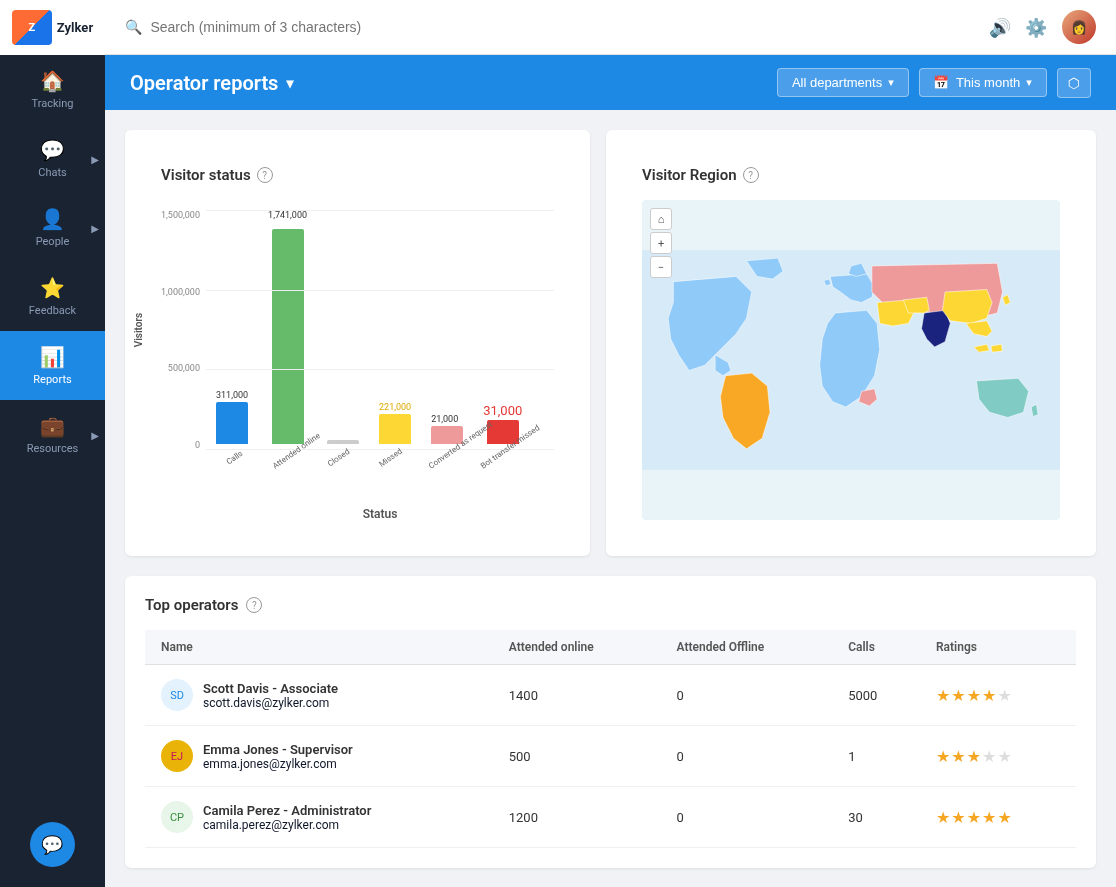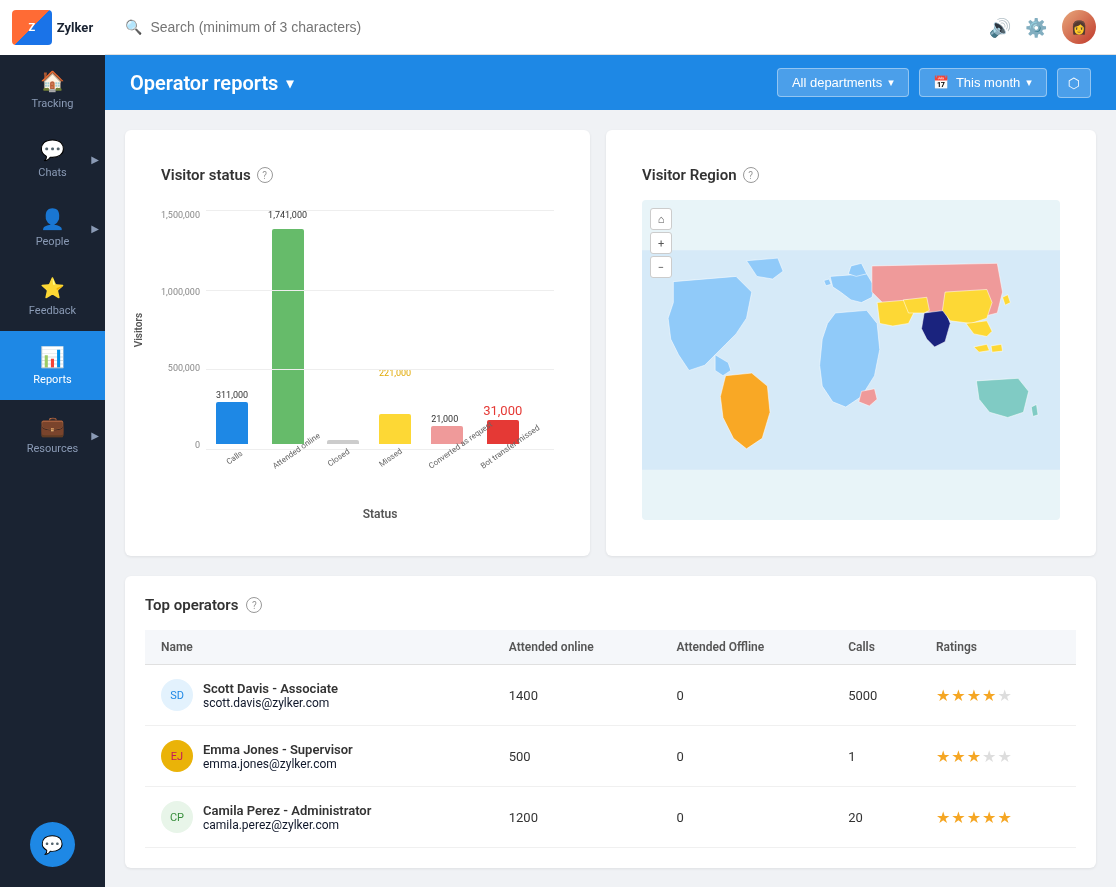--- a/index.html
+++ b/index.html
@@ -381,21 +381,21 @@
               <div style="display:flex;flex-direction:column;align-items:center;">
                 <span style="font-size:9px;color:#333;margin-bottom:9px;">1,741,000</span>
                 <div style="width:32px;height:215px;background:#66bb6a;border-radius:2px 2px 0 0;"></div>
               </div>
 
               <div style="display:flex;flex-direction:column;align-items:center;">
                 <span style="font-size:9px;color:#333;margin-bottom:2px;"></span>
                 <div style="width:32px;height:4px;background:#ccc;border-radius:2px 2px 0 0;"></div>
               </div>
 
-              <div style="display:flex;flex-direction:column;align-items:center;gap:34px;">
+              <div style="display:flex;flex-direction:column;align-items:center;">
                 <span style="font-size:9px;color:#e0a800;margin-bottom:2px;">221,000</span>
                 <div style="width:32px;height:30px;background:#fdd835;border-radius:2px 2px 0 0;"></div>
               </div>
 
               <div style="display:flex;flex-direction:column;align-items:flex-start;">
                 <span style="font-size:9px;color:#333;margin-bottom:2px;">21,000</span>
                 <div style="width:32px;height:18px;background:#ef9a9a;border-radius:2px 2px 0 0;"></div>
               </div>
 
               <div style="display:flex;flex-direction:column;align-items:center;">
@@ -526,20 +526,20 @@
       <div class="op-cell">
         <div class="op-avatar" style="background:#e8f5e9;color:#388e3c;">CP</div>
         <div>
           <div class="operator-name">Camila Perez - Administrator</div>
           <div class="operator-email">camila.perez@zylker.com</div>
         </div>
       </div>
     </td>
     <td>1200</td>
     <td>0</td>
-    <td>20</td>
+    <td>30</td>
     <td><span class="stars"><span style="color:#f5a623">★</span><span style="color:#f5a623">★</span><span style="color:#f5a623">★</span><span style="color:#f5a623">★</span><span style="color:#f5a623">★</span></span></td>
   </tr>
           </tbody>
       </table>
     </div>
   </div>
 </div>
 
 </body></html>

